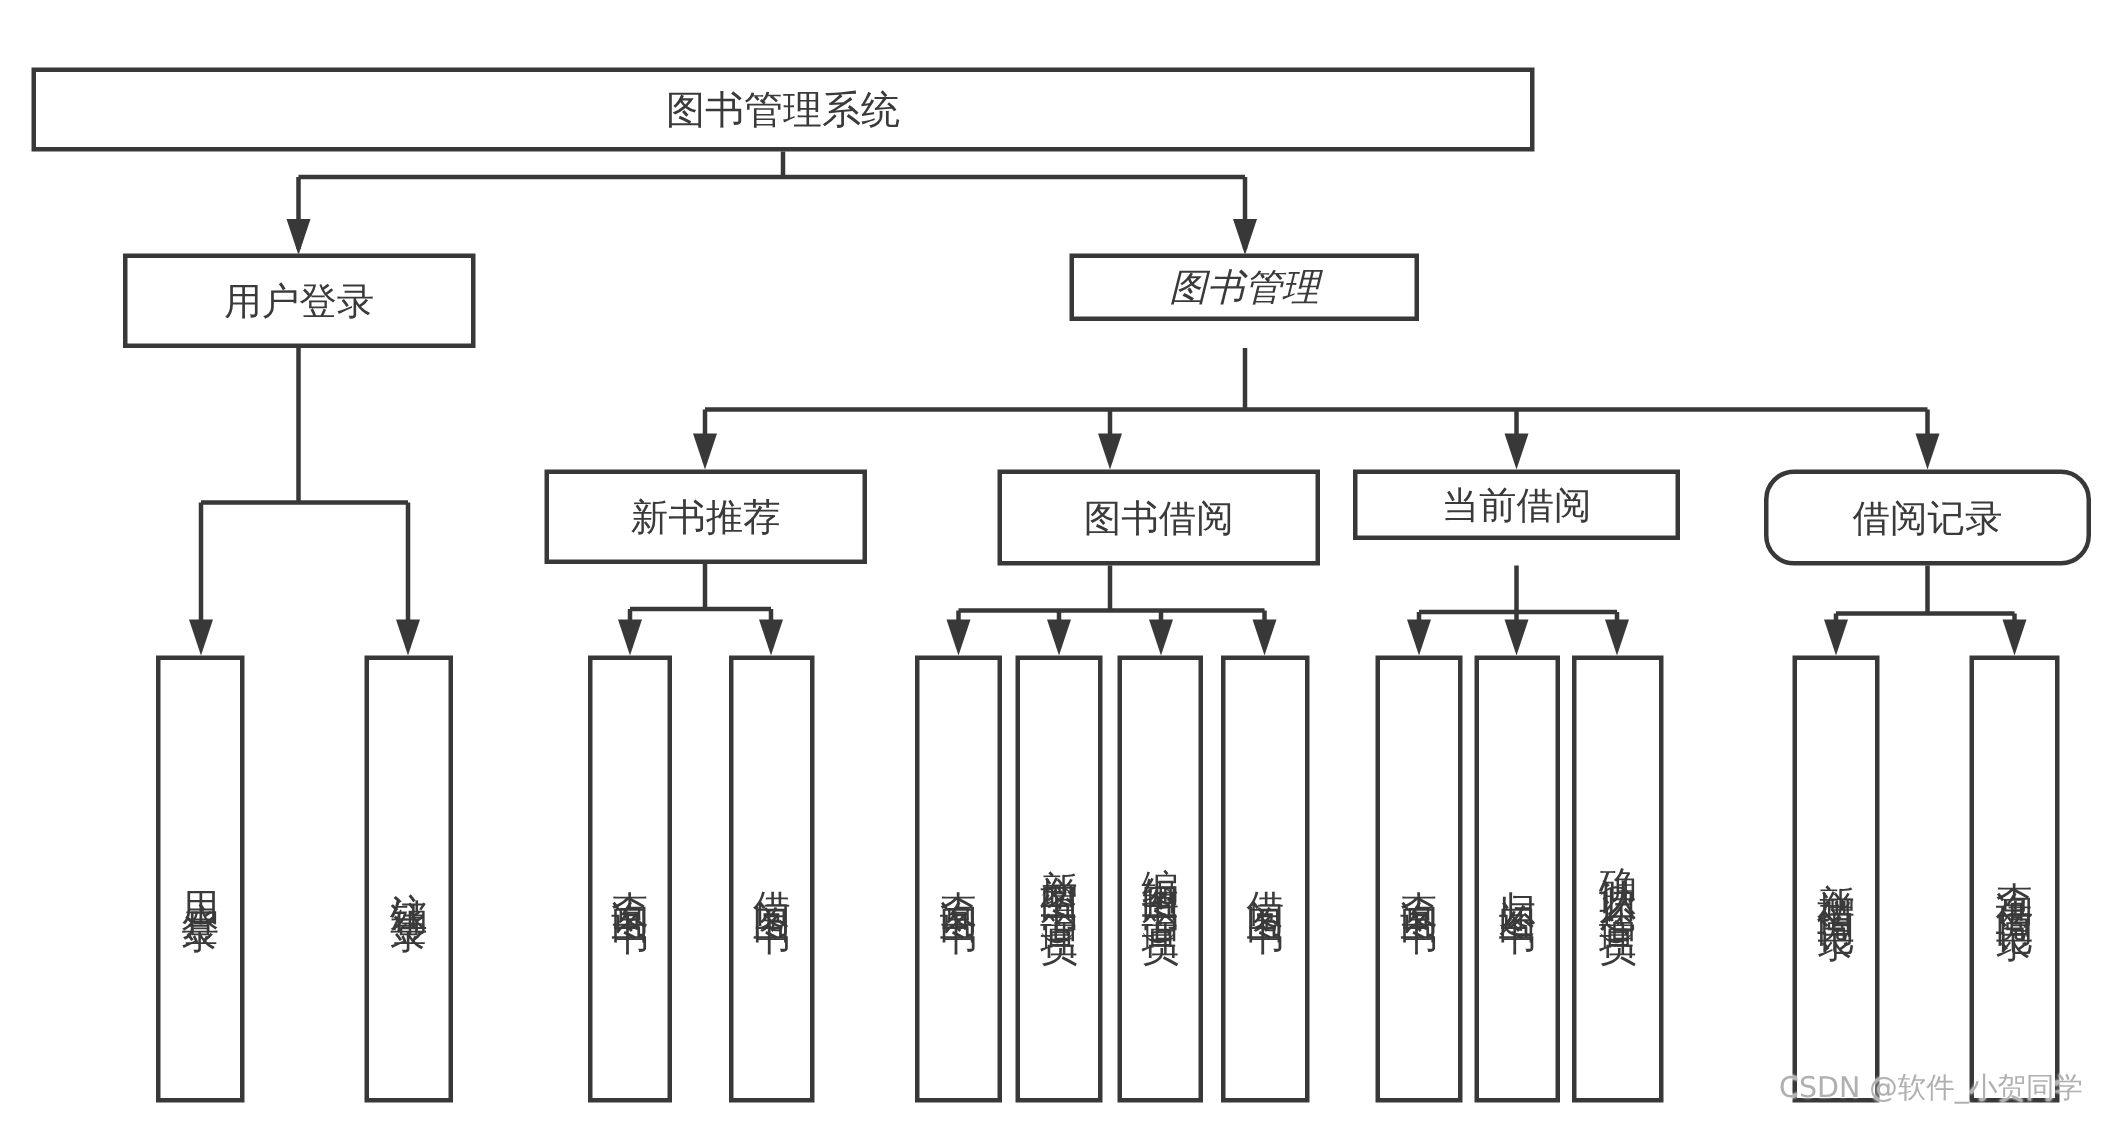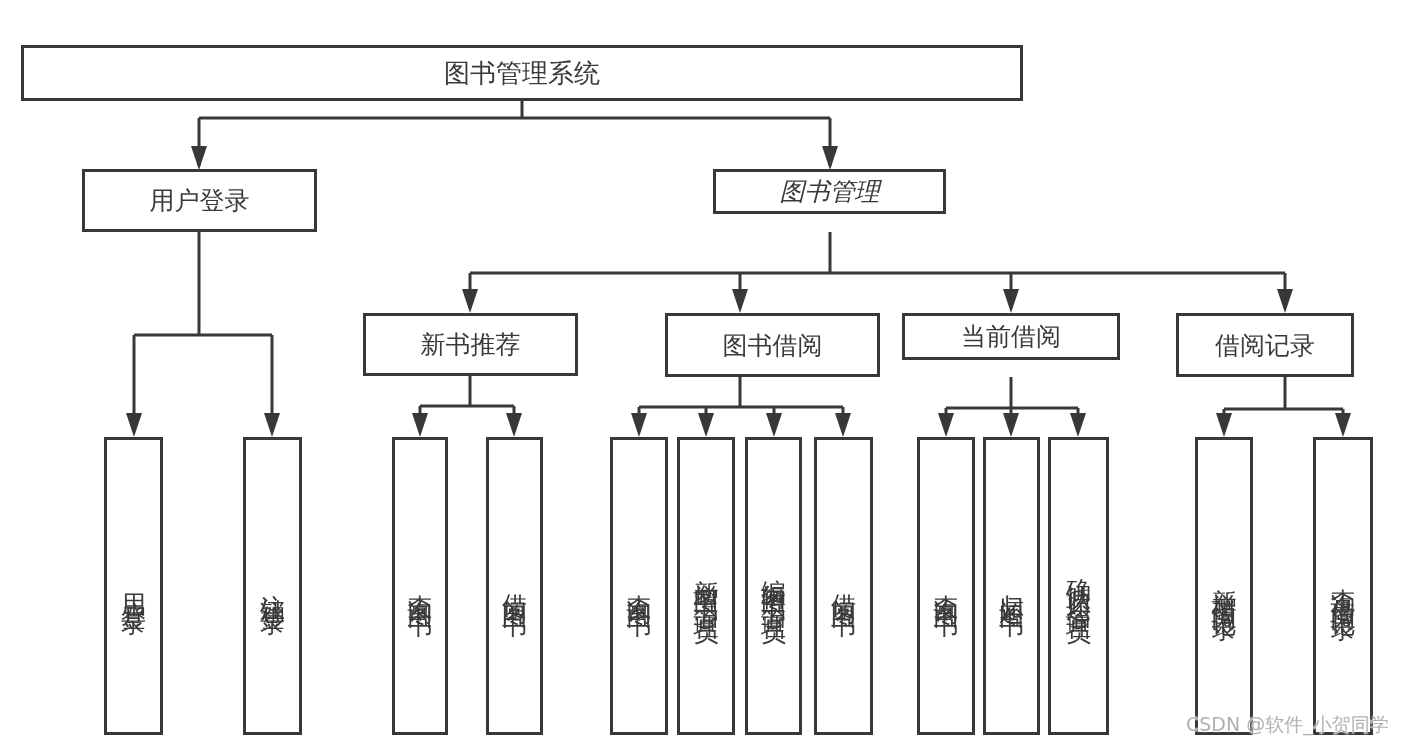--- a/index.html
+++ b/index.html
@@ -103,21 +103,21 @@
   <div class="box" style="left:82px; top:169px; width:235px; height:63px;">用户登录</div>
 
   <div class="box" style="left:713px; top:169px; width:233px; height:45px;font-style:italic;">图书管理</div>
 
   <div class="box" style="left:363px; top:313px; width:215px; height:63px;">新书推荐</div>
 
   <div class="box" style="left:632px; top:313px; width:215px; height:64px;margin-left:33px;">图书借阅</div>
 
   <div class="box" style="left:902px; top:313px; width:218px; height:47px;">当前借阅</div>
 
-  <div class="box" style="left:1176px; top:313px; width:178px; height:64px;">借阅记录</div>
+  <div class="box" style="left:1176px; top:313px; width:218px; height:64px;border-radius:20px;">借阅记录</div>
 
   <div class="leaf" style="left:104px; width:59px;">
     <span>用户登录</span>
   </div>
 
   <div class="leaf" style="left:243px; width:59px;">
     <span>注销登录</span>
   </div>
 
   <div class="leaf" style="left:392px; width:56px;">

